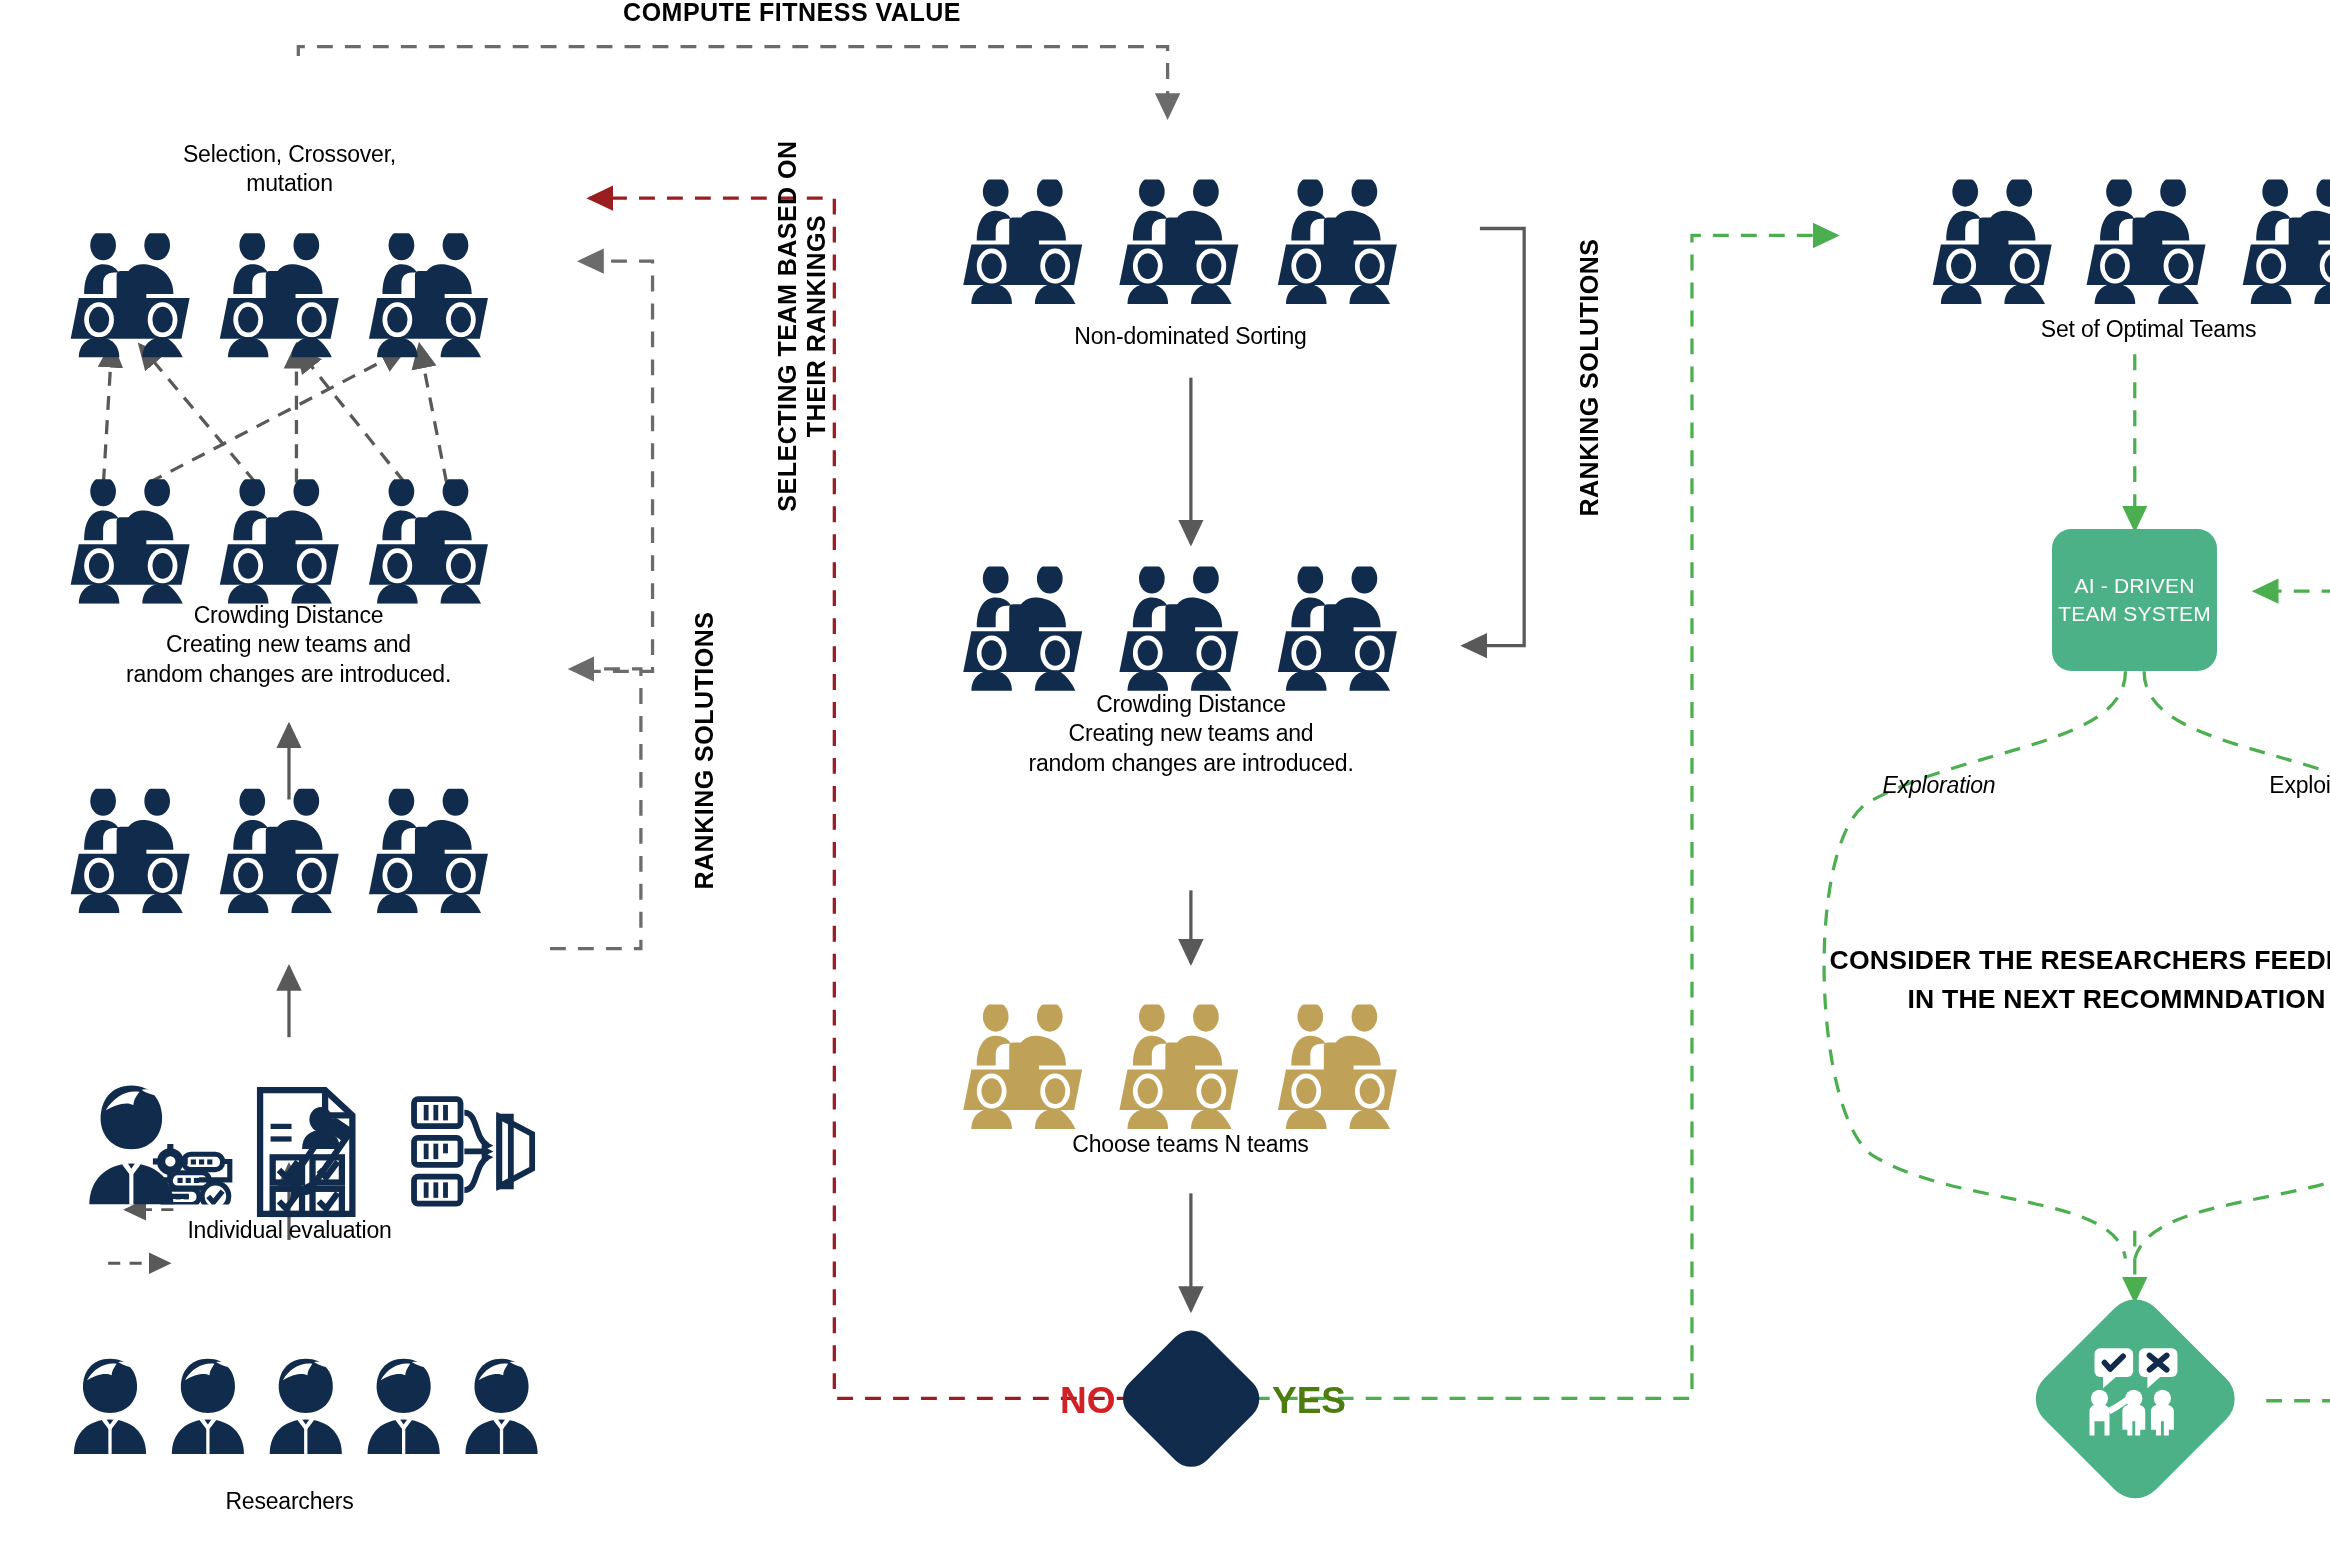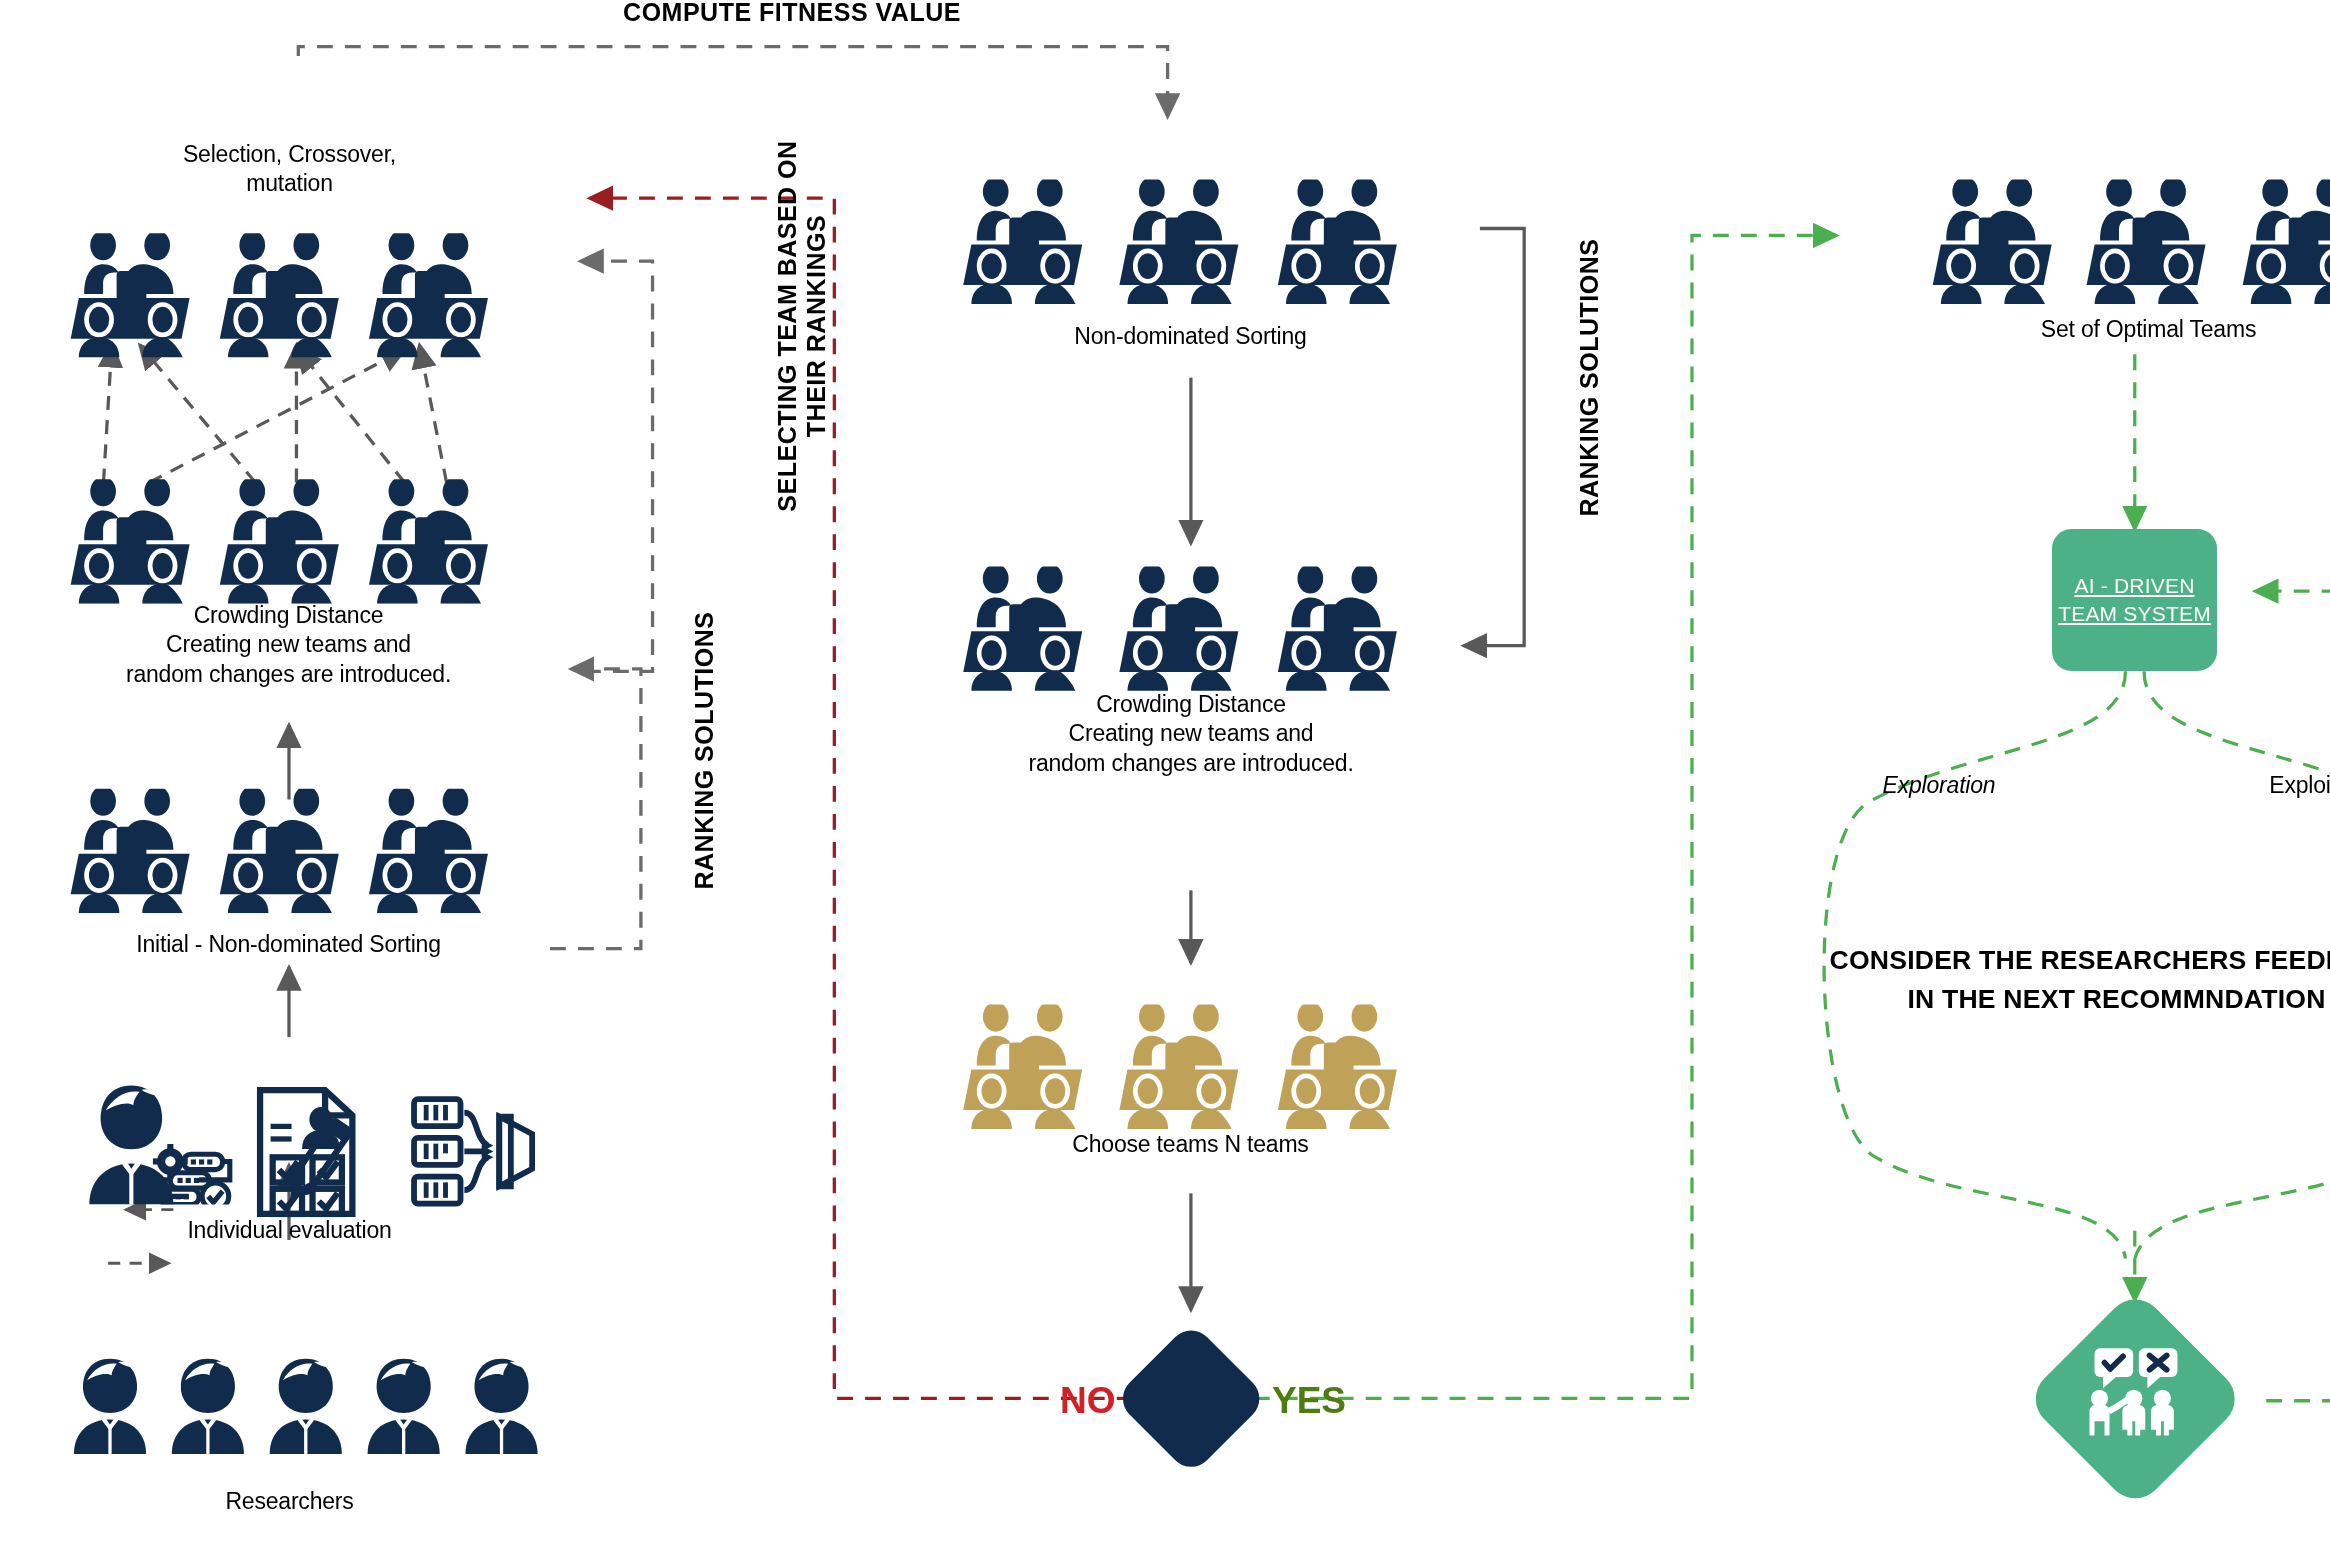--- a/index.html
+++ b/index.html
@@ -5,21 +5,21 @@
   html,body{margin:0;padding:0;background:#ffffff;}
   body{width:2496px;height:1564px;font-family:"Liberation Sans",sans-serif;overflow:hidden;}
   #stage{position:relative;width:2496px;height:1564px;background:#fff;}
   svg.layer{position:absolute;left:0;top:0;width:2496px;height:1564px;pointer-events:none;}
   .lbl{position:absolute;color:#000;font-family:"Liberation Sans",sans-serif;text-align:center;white-space:pre;line-height:1.28;}
   .body-txt{font-size:23px;font-weight:400;letter-spacing:-0.2px;}
   .head-txt{font-size:25px;font-weight:700;letter-spacing:0.5px;}
   .rot{transform-origin:center center;transform:rotate(-90deg);}
   .vbox{position:absolute;display:flex;align-items:center;justify-content:center;}
   .ai-box{position:absolute;background:#4cb187;border-radius:19.6px;display:flex;align-items:center;justify-content:center;}
-  .ai-box span{color:#ffffff;font-size:21px;font-weight:400;text-align:center;line-height:1.35;letter-spacing:0.2px;text-decoration:underline;}
+  .ai-box span{color:#ffffff;font-size:21px;font-weight:400;text-align:center;line-height:1.35;letter-spacing:0.2px;}
   .yesno{position:absolute;font-size:37px;font-weight:700;font-family:"Liberation Sans",sans-serif;}
   .big-cta{position:absolute;text-align:center;font-size:26.6px;font-weight:700;line-height:1.45;letter-spacing:0.2px;color:#000;}
 </style>
 </head>
 <body>
 
 <div id="stage">
 
   <svg class="layer" viewBox="0 0 5355 3355">
     <defs>
@@ -293,21 +293,20 @@
 
   <div class="lbl head-txt" style="left:466px;top:-3.7px;width:652px;">COMPUTE FITNESS VALUE</div>
 
   <div class="lbl body-txt" style="left:75px;top:140px;width:429px;">Selection, Crossover,
 mutation</div>
 
   <div class="lbl body-txt" style="left:37px;top:601px;width:503px;">Crowding Distance
 Creating new teams and
 random changes are introduced.</div>
 
-  <div class="lbl body-txt" style="left:37px;top:930px;width:503px;">Initial - Non-dominated Sorting</div>
 
   <div class="lbl body-txt" style="left:75px;top:1216px;width:429px;">Individual evaluation</div>
 
   <div class="lbl body-txt" style="left:75px;top:1487px;width:429px;">Researchers</div>
 
   <div class="vbox" style="left:592px;top:242px;width:419px;height:168px;">
     <div class="rot head-txt" style="width:419px;text-align:center;">SELECTING TEAM
 BASED ON THEIR
 RANKINGS</div>
   </div>

